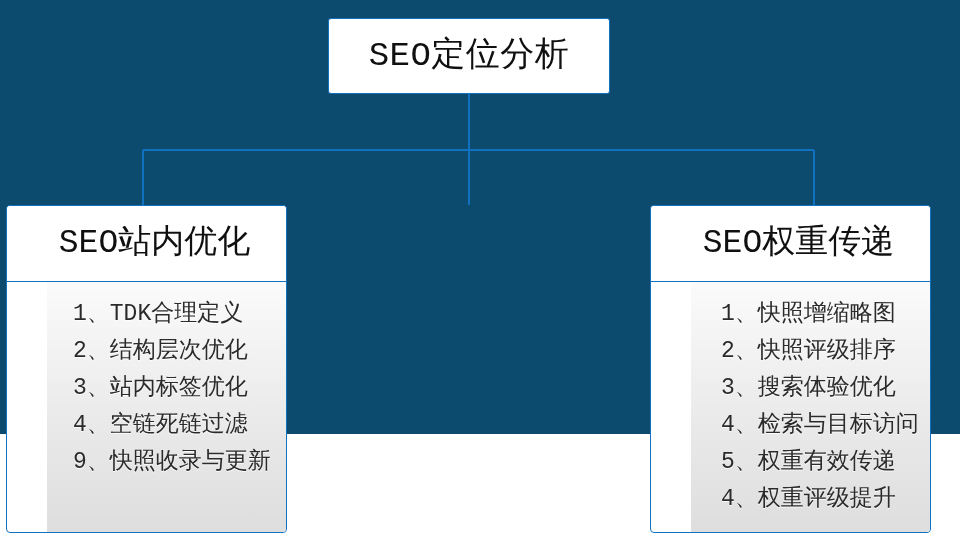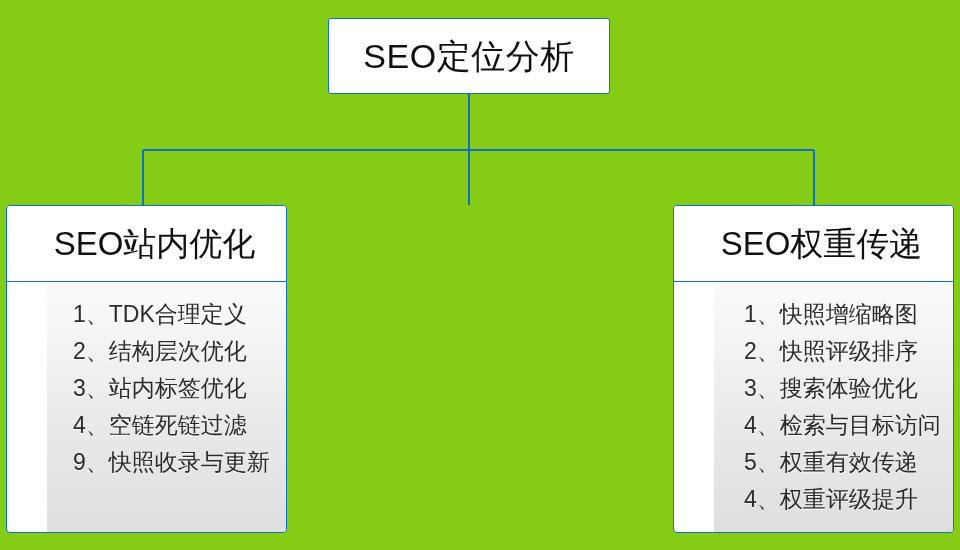--- a/index.html
+++ b/index.html
@@ -9,22 +9,23 @@
   }
   body {
     width: 960px;
     height: 550px;
     font-family: "Liberation Sans", "DejaVu Sans", sans-serif;
     overflow: hidden;
   }
   #canvas {
     position: relative;
     width: 960px;
-    height: 550px;
-    background: #84cc16;
+    height: 434px;
+    background: #0c4a6e;
+    font-family: Liberation Mono, monospace;
   }
 
   
   .root-box {
     position: absolute;
     left: 328px;
     top: 18px;
     width: 282px;
     height: 76px;
     box-sizing: border-box;
@@ -61,21 +62,21 @@
     box-sizing: border-box;
     border: 1.5px solid #0f71c0;
     border-radius: 4px;
     background: #ffffff;
     overflow: hidden;
     display: flex;
     flex-direction: column;
   }
   .card-1 { left: 6px;   width: 281px; }
   .card-2 { left: 331px; width: 281px; }
-  .card-3 { left: 673px; width: 281px; }
+  .card-3 { left: 650px; width: 281px; }
 
   .card-header {
     height: 75px;
     flex: 0 0 75px;
     background: #ffffff;
     border-bottom: 1.5px solid #0f71c0;
     display: flex;
     align-items: center;
     justify-content: center;
   }

